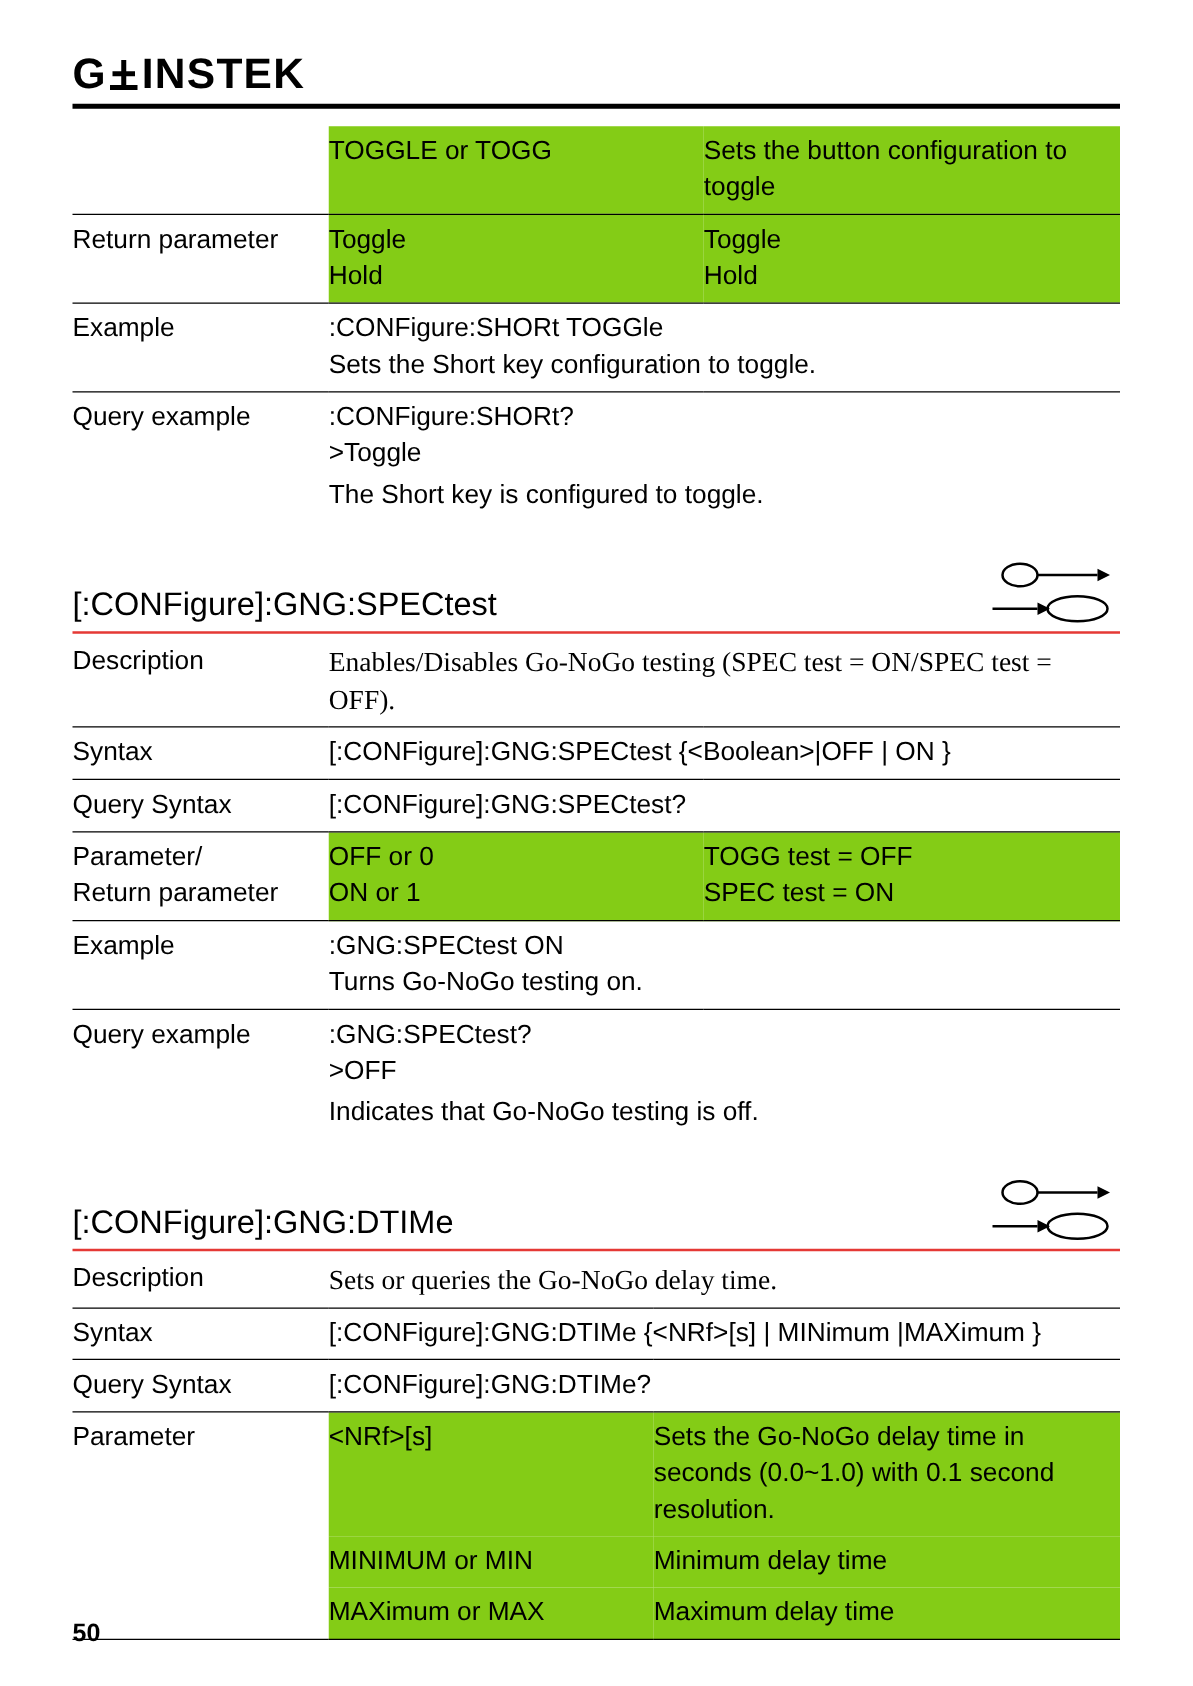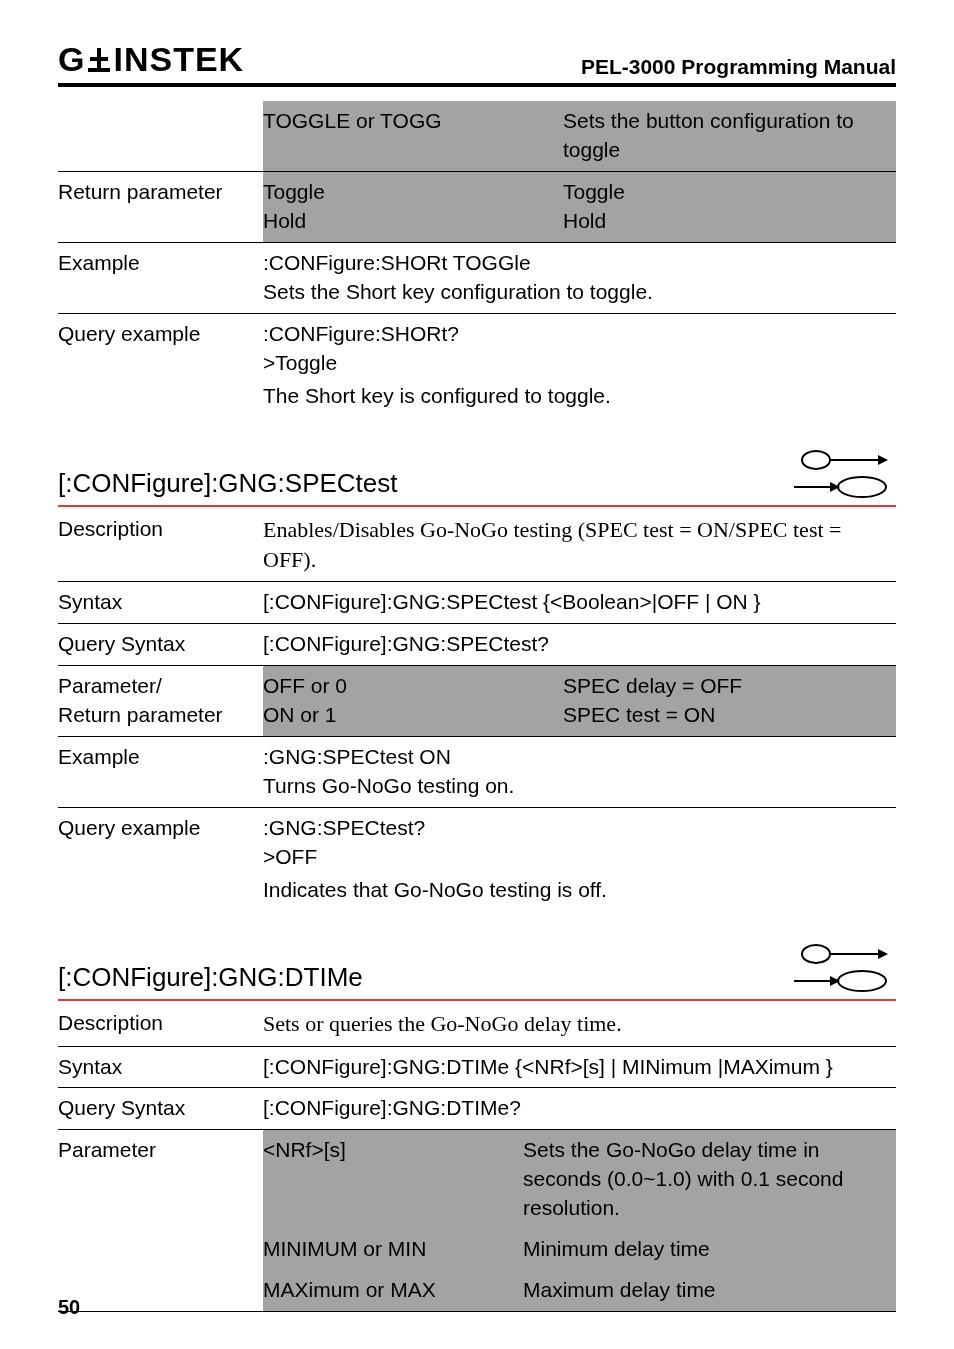--- a/index.html
+++ b/index.html
@@ -54,21 +54,21 @@
   td.col-right {
     font-family: Liberation Sans, sans-serif;
     font-weight: 400;
   }
   tr.rule-top td { border-top: 1px solid #000; }
   tr.rule-bottom td { border-bottom: 1px solid #000; }
   .desc-text {
     font-family: Georgia, 'Times New Roman', serif;
     font-size: 22px;
   }
-  .shade { background: #a3a3a3; }
+  .shade { background: #84cc16; }
   .section-head {
     display: flex;
     justify-content: space-between;
     align-items: flex-end;
     margin-top: 28px;
     margin-bottom: 2px;
     border-bottom: 2px solid #e53935;
     padding-bottom: 6px;
   }
   .section-head h2 {
@@ -94,21 +94,20 @@
 <div class="header-row">
   <div class="logo">
     <span>G</span>
     <svg width="28" height="28" viewBox="0 0 28 28">
       <rect x="3" y="22" width="22" height="4" fill="#000"></rect>
       <rect x="12" y="2" width="4" height="22" fill="#000"></rect>
       <rect x="5" y="11" width="18" height="4" fill="#000"></rect>
     </svg>
     <span>INSTEK</span>
   </div>
-  <div class="doc-title">PEL-3000 Programming Manual</div>
 </div>
 
 <table class="tbl">
   <tbody>
       <tr>
     <td class="col-label"></td>
     <td class="col-mid shade" style="width:300px">TOGGLE or TOGG</td>
     <td class="col-right shade">Sets the button configuration to toggle</td>
   </tr>
   <tr class="rule-top rule-bottom">
@@ -172,21 +171,21 @@
   <tr class="rule-bottom">
     <td class="col-label">
       <div>Parameter/</div>
       <div>Return parameter</div>
     </td>
     <td class="col-mid shade" style="width:300px">
       <div>OFF or 0</div>
       <div>ON or 1</div>
     </td>
     <td class="col-right shade">
-      <div>SPEC delay = OFF</div>
+      <div>TOGG test = OFF</div>
       <div>SPEC test = ON</div>
     </td>
   </tr>
   <tr class="rule-bottom">
     <td class="col-label">Example</td>
     <td class="col-mid" colspan="2">
       <div>:GNG:SPECtest ON</div>
       <div>Turns Go-NoGo testing on.</div>
     </td>
   </tr>

